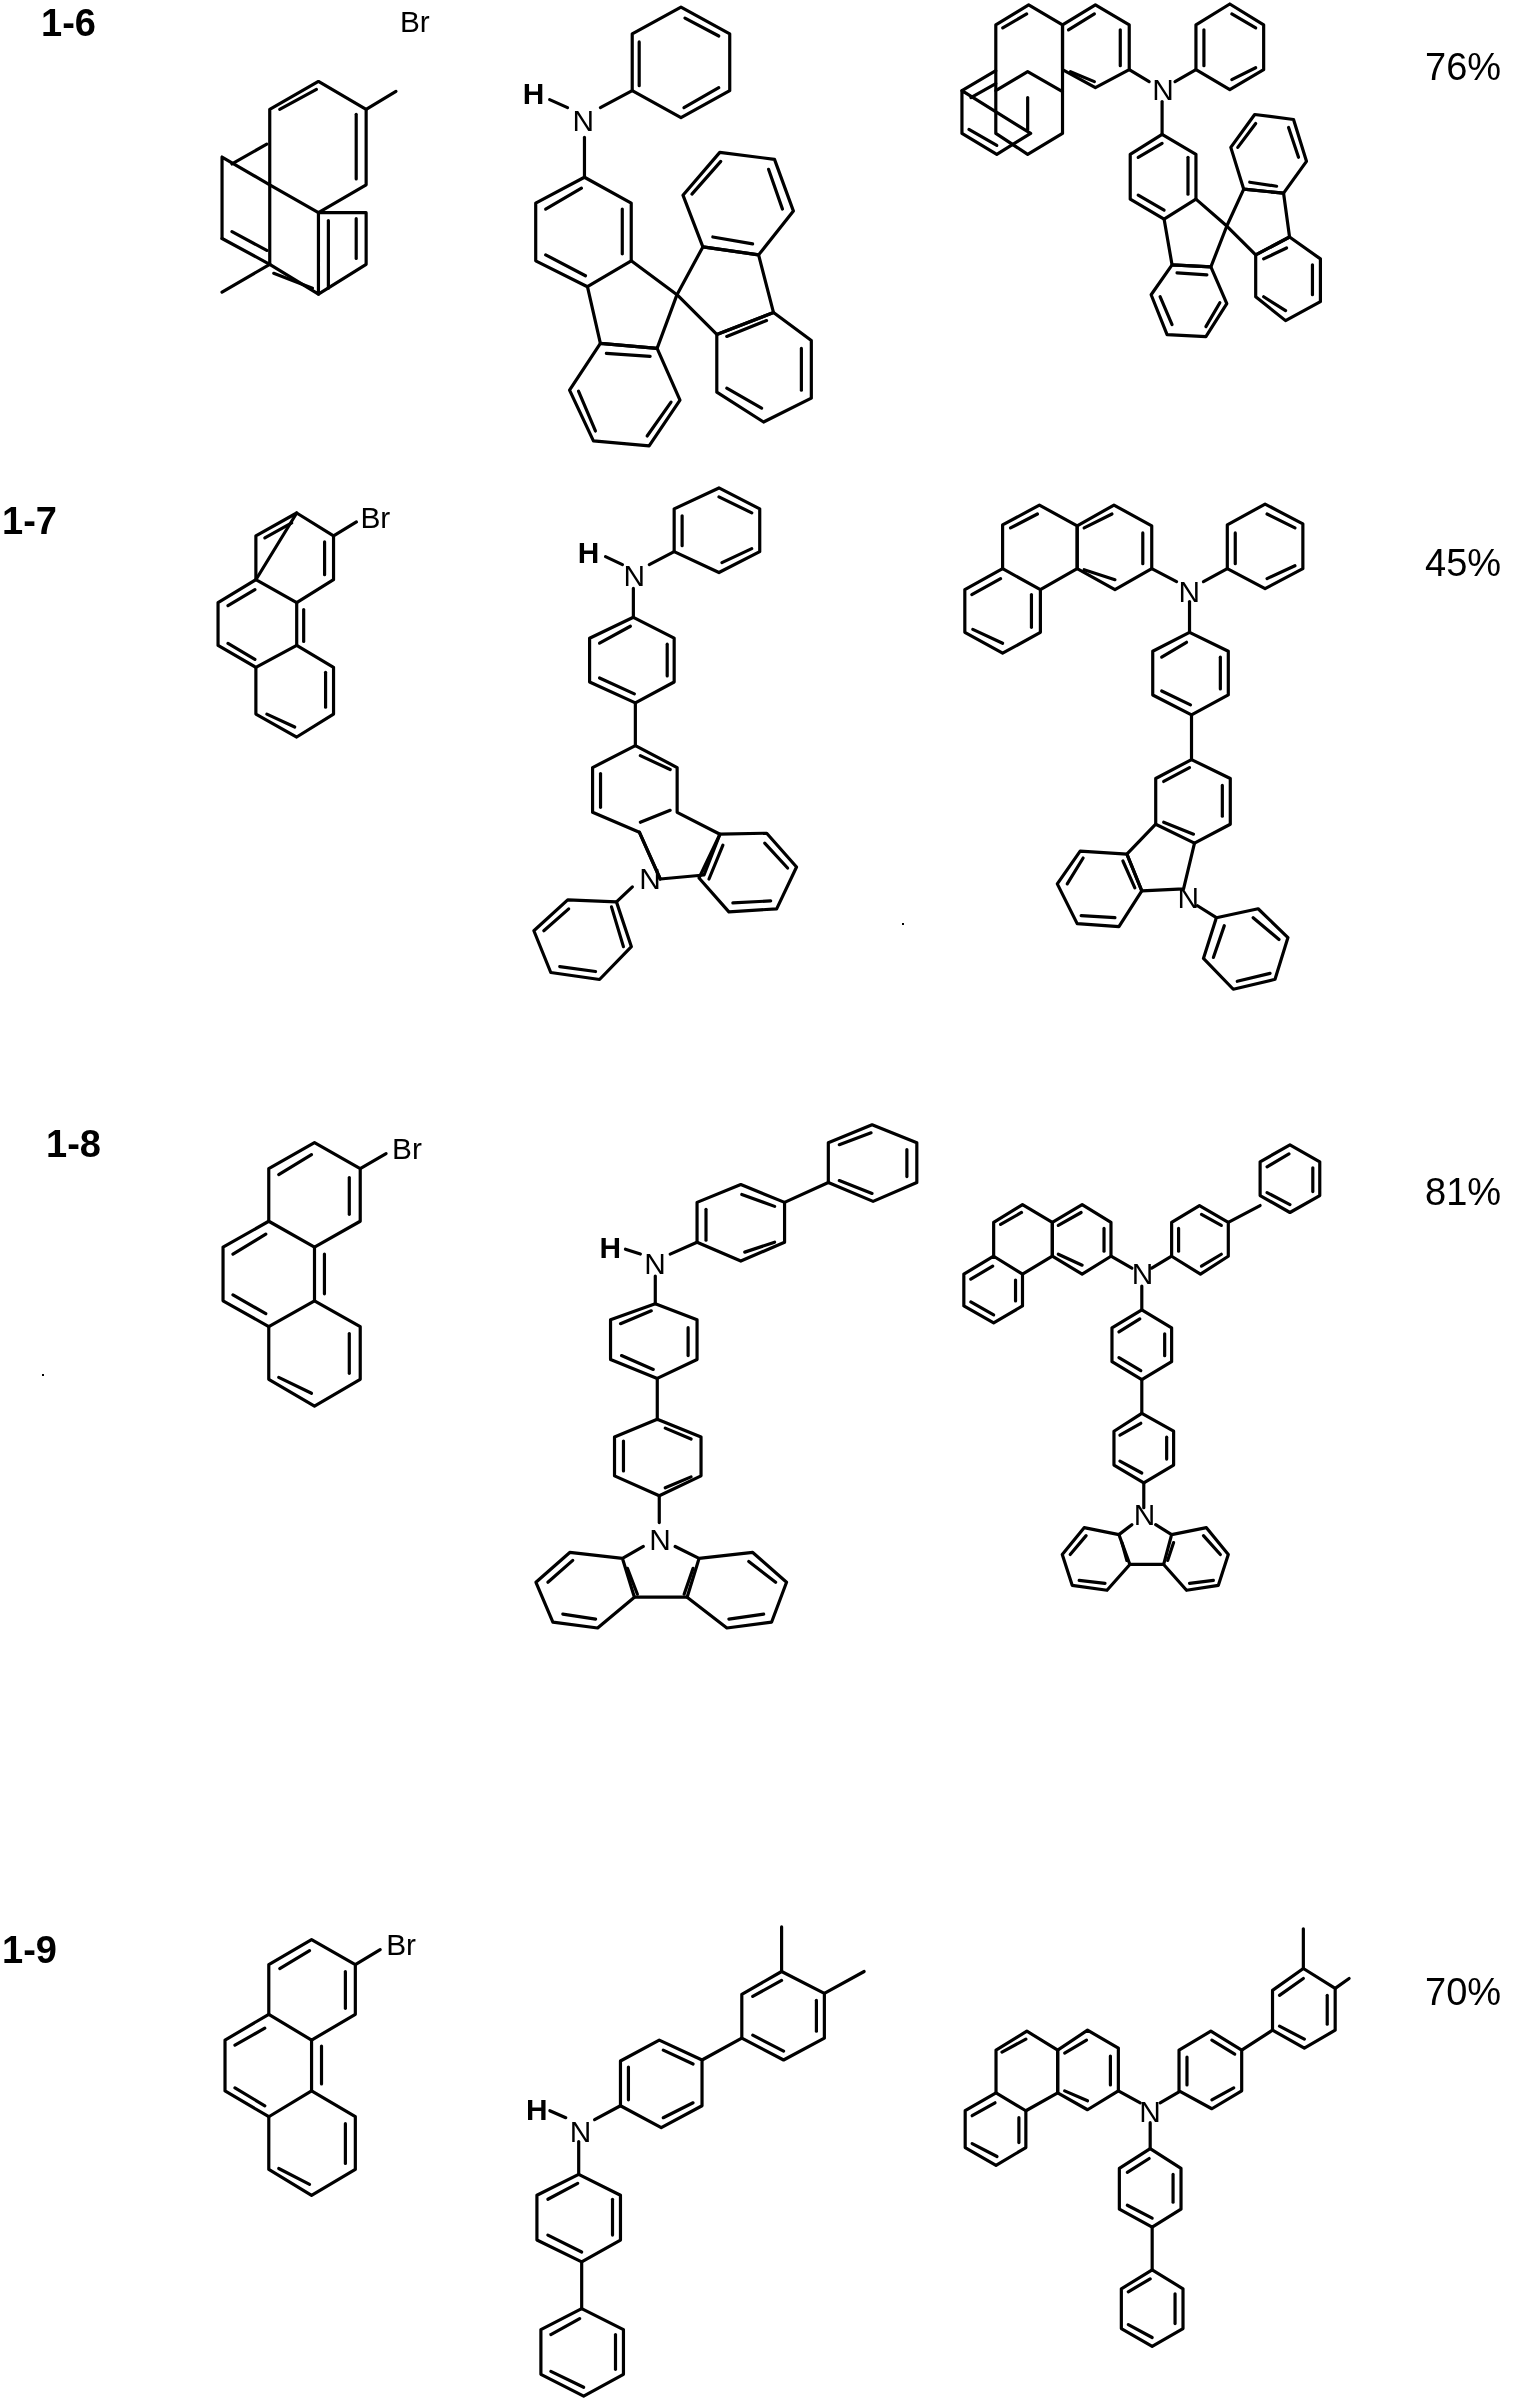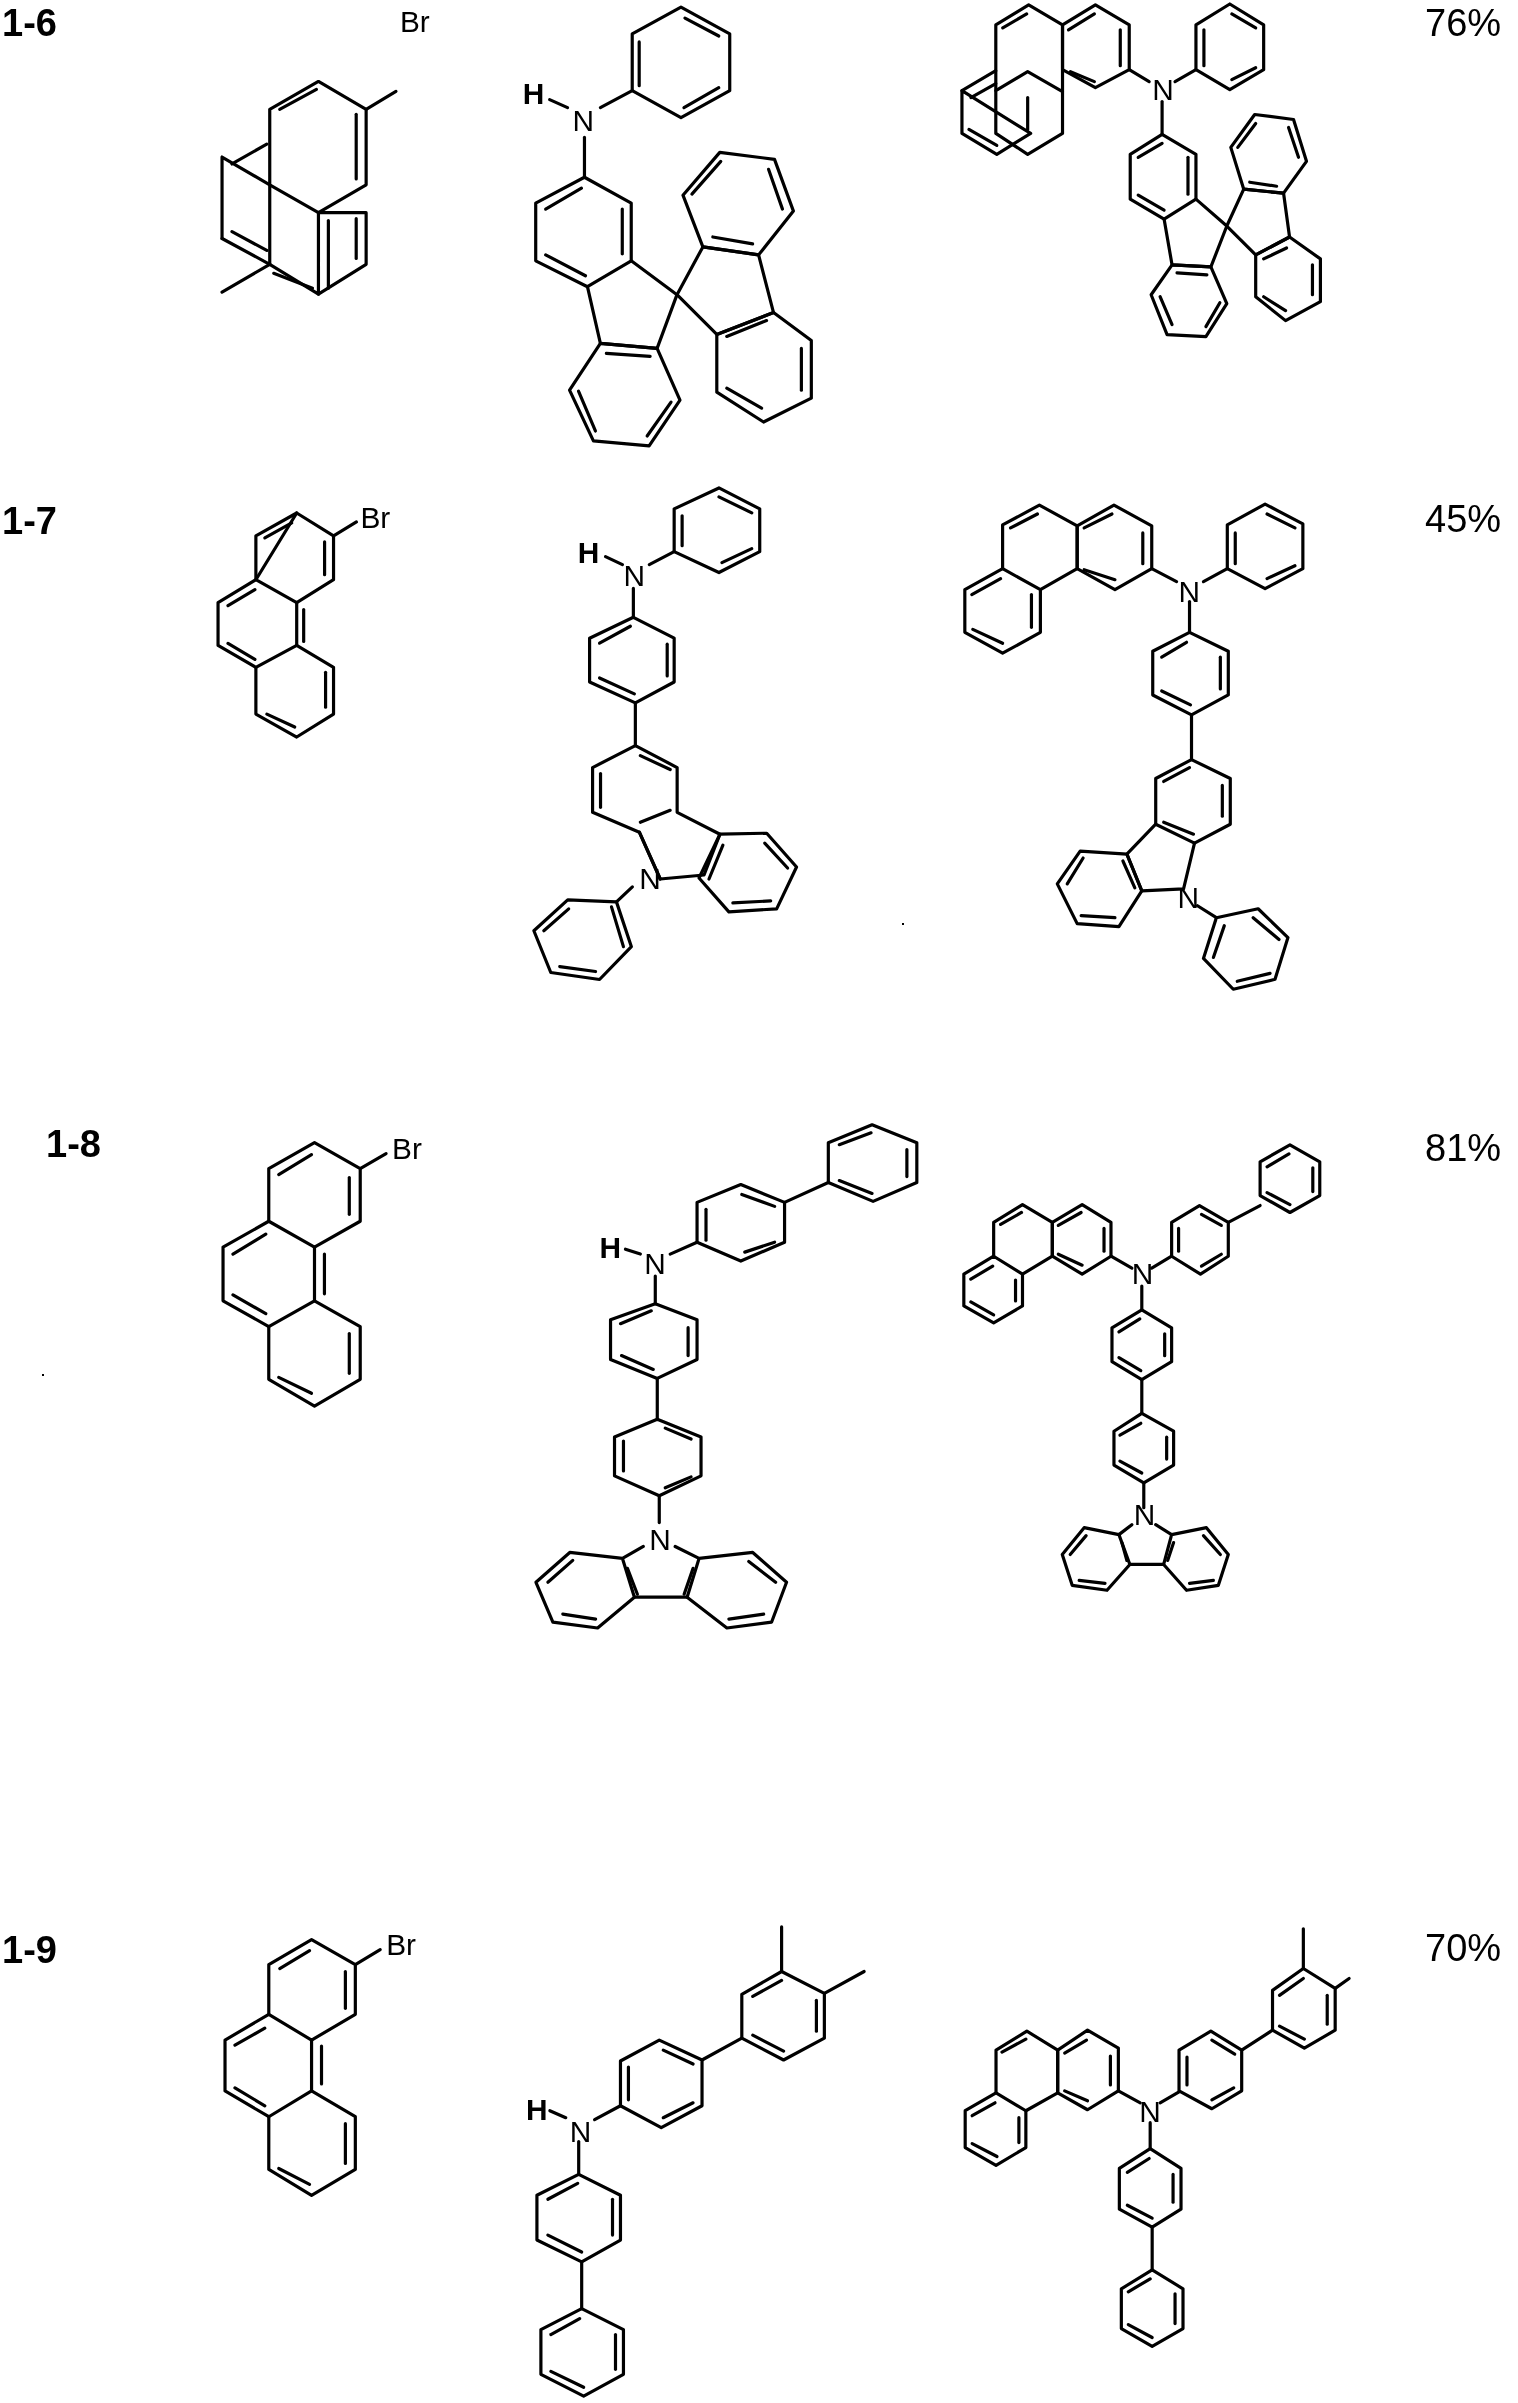--- a/index.html
+++ b/index.html
@@ -2,34 +2,34 @@
 <html><head>
 <meta charset="utf-8">
 <style>
   html, body { margin: 0; padding: 0; background: #ffffff; }
   body { width: 1518px; height: 2404px; position: relative; overflow: hidden;
          font-family: "Liberation Sans", sans-serif; color: #000; }
   .row { position: absolute; left: 0; width: 1518px; }
   .entry-label { position: absolute; left: 2px; font-weight: bold; font-size: 38px;
                  font-family: "Liberation Sans", sans-serif; line-height: 1; }
   .yield { position: absolute; left: 1425px; font-size: 38px; line-height: 1;
-           font-family: "Liberation Sans", sans-serif; }
+           font-family: "Liberation Sans", sans-serif; margin-top: 44px; }
   svg.mol { position: absolute; overflow: visible; }
   svg.mol .b { stroke: #000; stroke-width: 3.2; fill: none; stroke-linecap: round; stroke-linejoin: round; }
   svg.mol .d { stroke: #000; stroke-width: 3.2; fill: none; stroke-linecap: round; }
   svg.mol text { font-family: "Liberation Sans", sans-serif; fill: #000; }
   .atom-lbl { font-size: 30px; }
   .atom-lbl-bold { font-size: 30px; font-weight: bold; }
   .speck { position: absolute; width: 2px; height: 2px; background: #000; }
 </style>
 </head>
 <body>
 
 <div class="row" style="top:0; height:468px;">
-  <div class="entry-label" style="top:4px;">1-6</div>
+  <div class="entry-label" style="top:4px;margin-left:39px;">1-6</div>
 
   <svg class="mol" style="left:0;top:0;" width="458" height="318" viewBox="0 0 460 320">
     <g class="b">
       <polyline points="271,110 320,82 368,110 368,186 320,214 271,186 271,110"></polyline>
       <polyline points="271,186 271,266 223,294"></polyline>
       <polyline points="271,186 223,158 223,240"></polyline>
       <polyline points="223,240 271,266"></polyline>
       <polyline points="320,214 320,296 271,266"></polyline>
       <polyline points="320,296 368,266 368,214 320,214"></polyline>
       <line x1="368" y1="110" x2="398" y2="92"></line>

